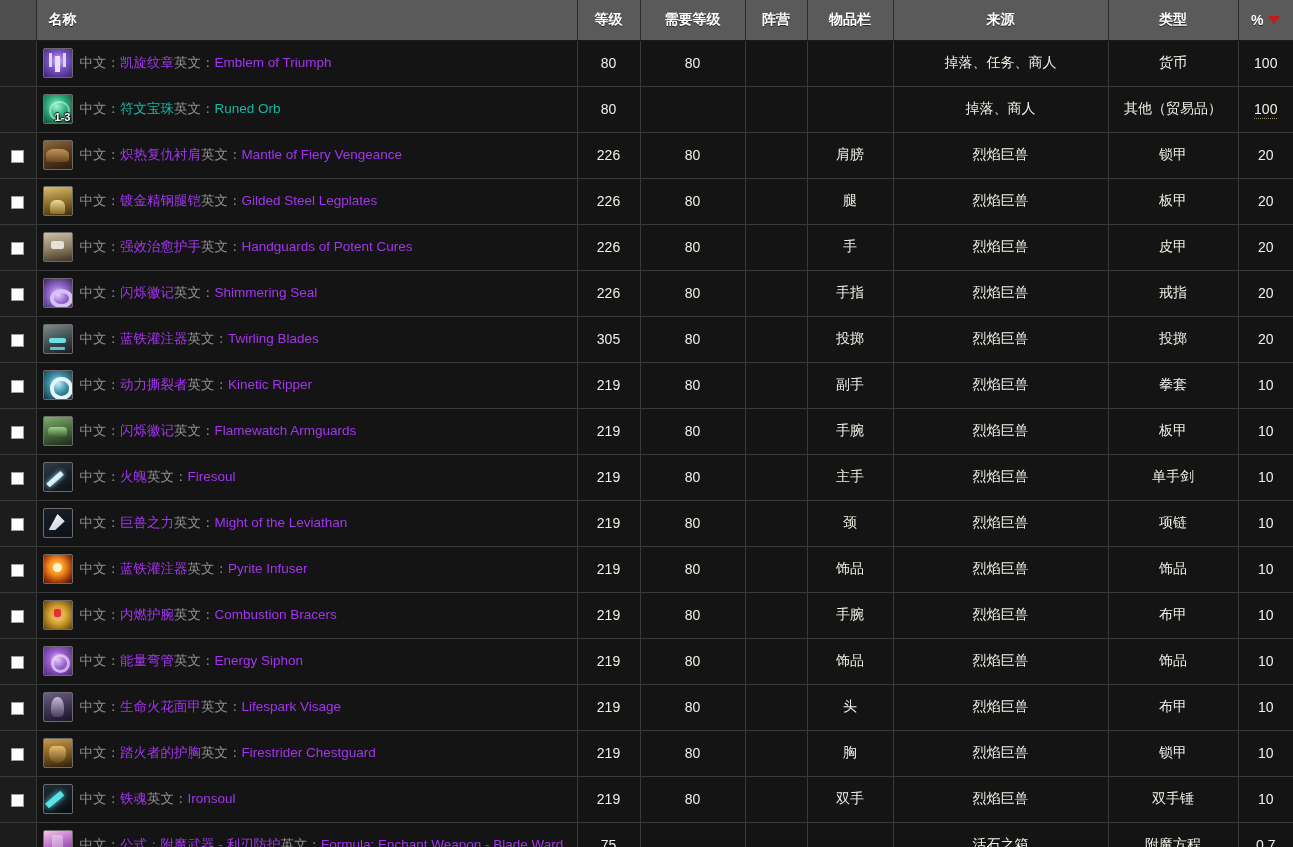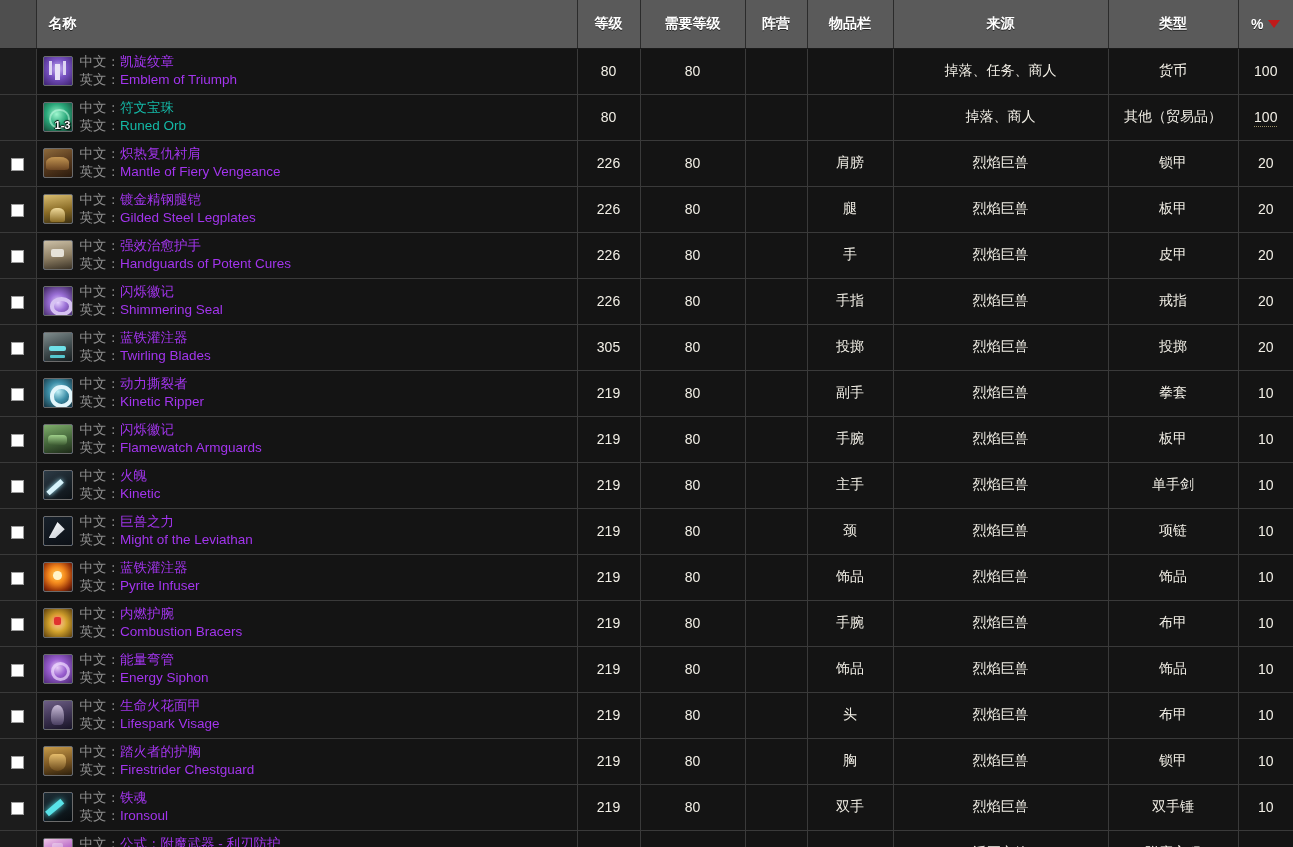--- a/index.html
+++ b/index.html
@@ -13,21 +13,21 @@
   .table-wrap {
     width: 1293px;
     background: #131313;
   }
   table.item-table {
     width: 1293px;
     border-collapse: collapse;
     table-layout: fixed;
   }
   
-  thead tr { height: 48px; }
+  thead tr { height: 40px; }
   thead th {
     background: #5a5a5a;
     color: #ffffff;
     font-size: 14px;
     font-weight: bold;
     text-align: center;
     padding: 0 6px;
     border-right: 1px solid #2b2b2b;
     border-bottom: 1px solid #1a1a1a;
     white-space: nowrap;
@@ -103,21 +103,21 @@
   }
   .icon-box .stack {
     position: absolute;
     right: 1px; bottom: 0px;
     font-size: 11px;
     font-weight: bold;
     color: #ffffff;
     text-shadow: 1px 1px 1px #000, -1px 0 1px #000, 0 -1px 1px #000;
     line-height: 11px;
   }
-  .names { display: flex; flex-direction: column; justify-content: center; line-height: 1.32; }
+  .names { display: flex; flex-direction: row; justify-content: center; line-height: 1.32; }
   .nrow { font-size: 13.5px; white-space: nowrap; }
   .nlabel { color: #8d8d8d; }
   .nval { font-weight: normal; }
   .q-epic { color: #a335ee; }
   .q-rare { color: #14b8a6; }
 
   .dotted { border-bottom: 1px dotted #9a8f66; padding-bottom: 1px; }
 
   
   .a-emblem   { background: radial-gradient(circle at 50% 42%, #cdb6f5 0%, #7a54c4 42%, #3d2170 100%); }
@@ -379,21 +379,21 @@
         </tr>
         <tr>
           <td class="c-check"><span class="chk"></span></td>
           <td class="c-name">
             <div class="name-cell">
               <span class="icon-box">
                 <span class="art a-sword"></span>
               </span>
               <span class="names">
                 <span class="nrow"><span class="nlabel">中文：</span><span class="nval q-epic">火魄</span></span>
-                <span class="nrow"><span class="nlabel">英文：</span><span class="nval q-epic">Kinetic</span></span>
+                <span class="nrow"><span class="nlabel">英文：</span><span class="nval q-epic">Firesoul</span></span>
               </span>
             </div>
           </td>
           <td>219</td>
           <td>80</td>
           <td></td>
           <td>主手</td>
           <td>烈焰巨兽</td>
           <td>单手剑</td>
           <td class="c-last">10</td>

